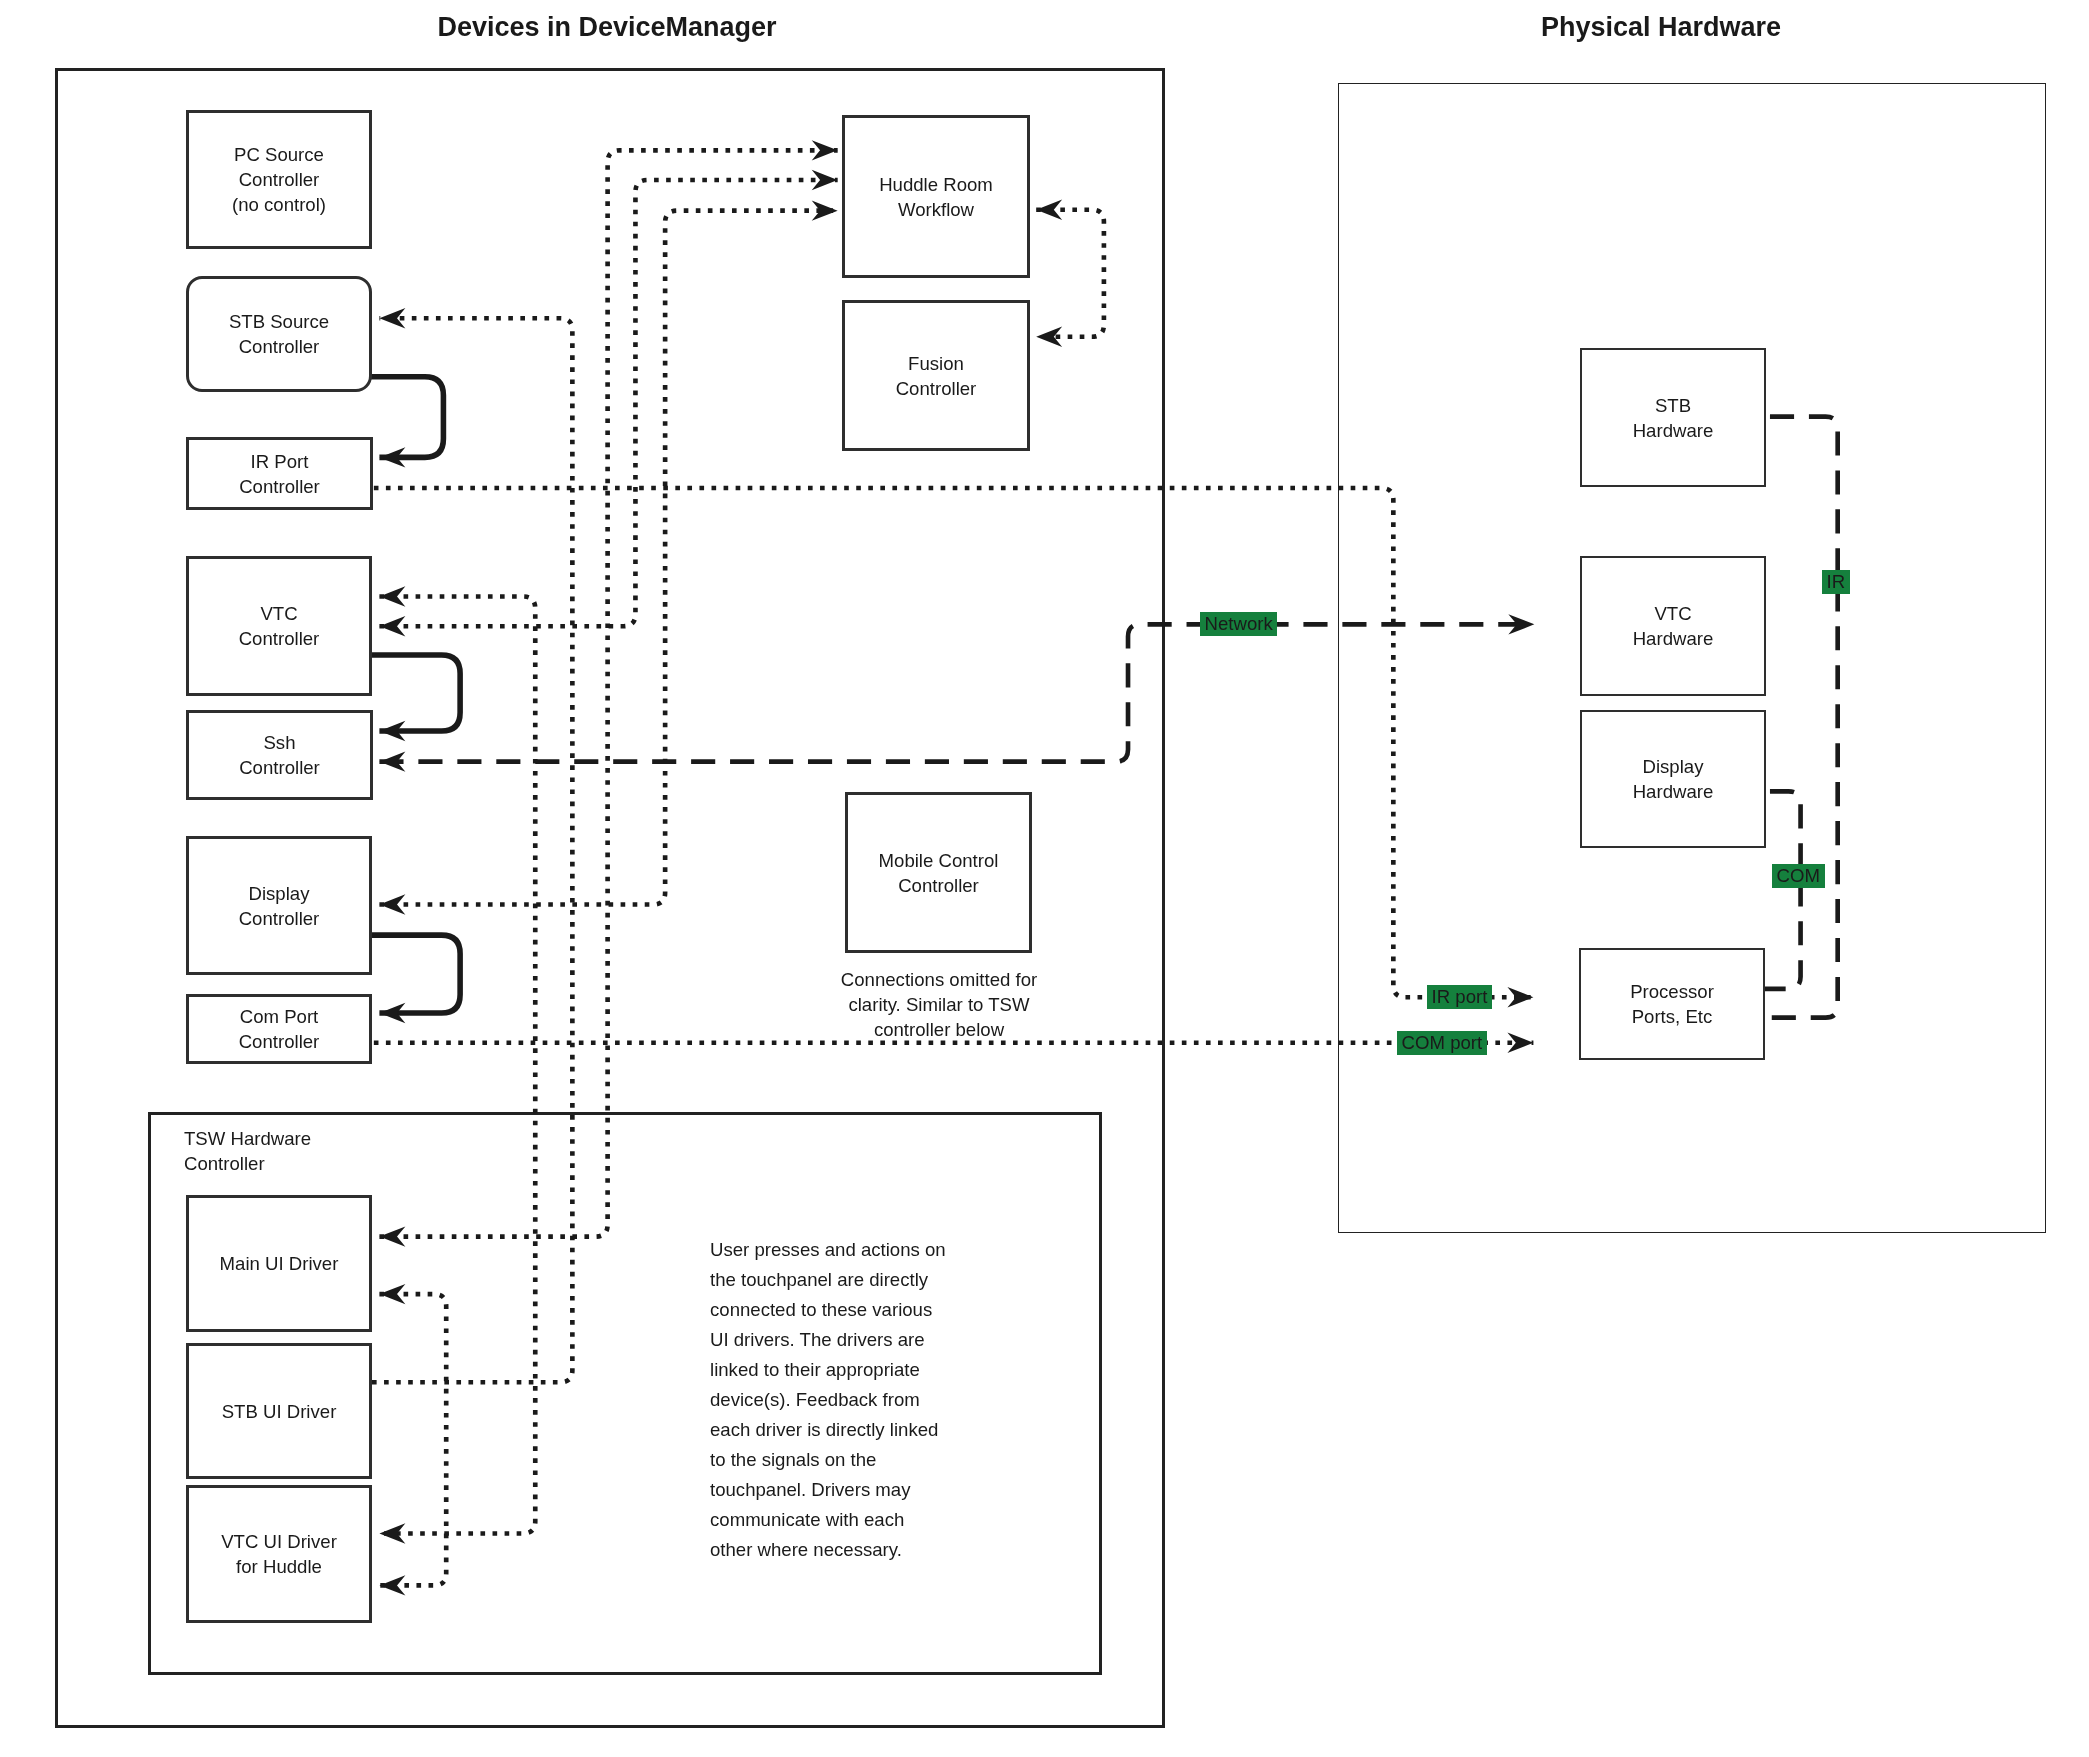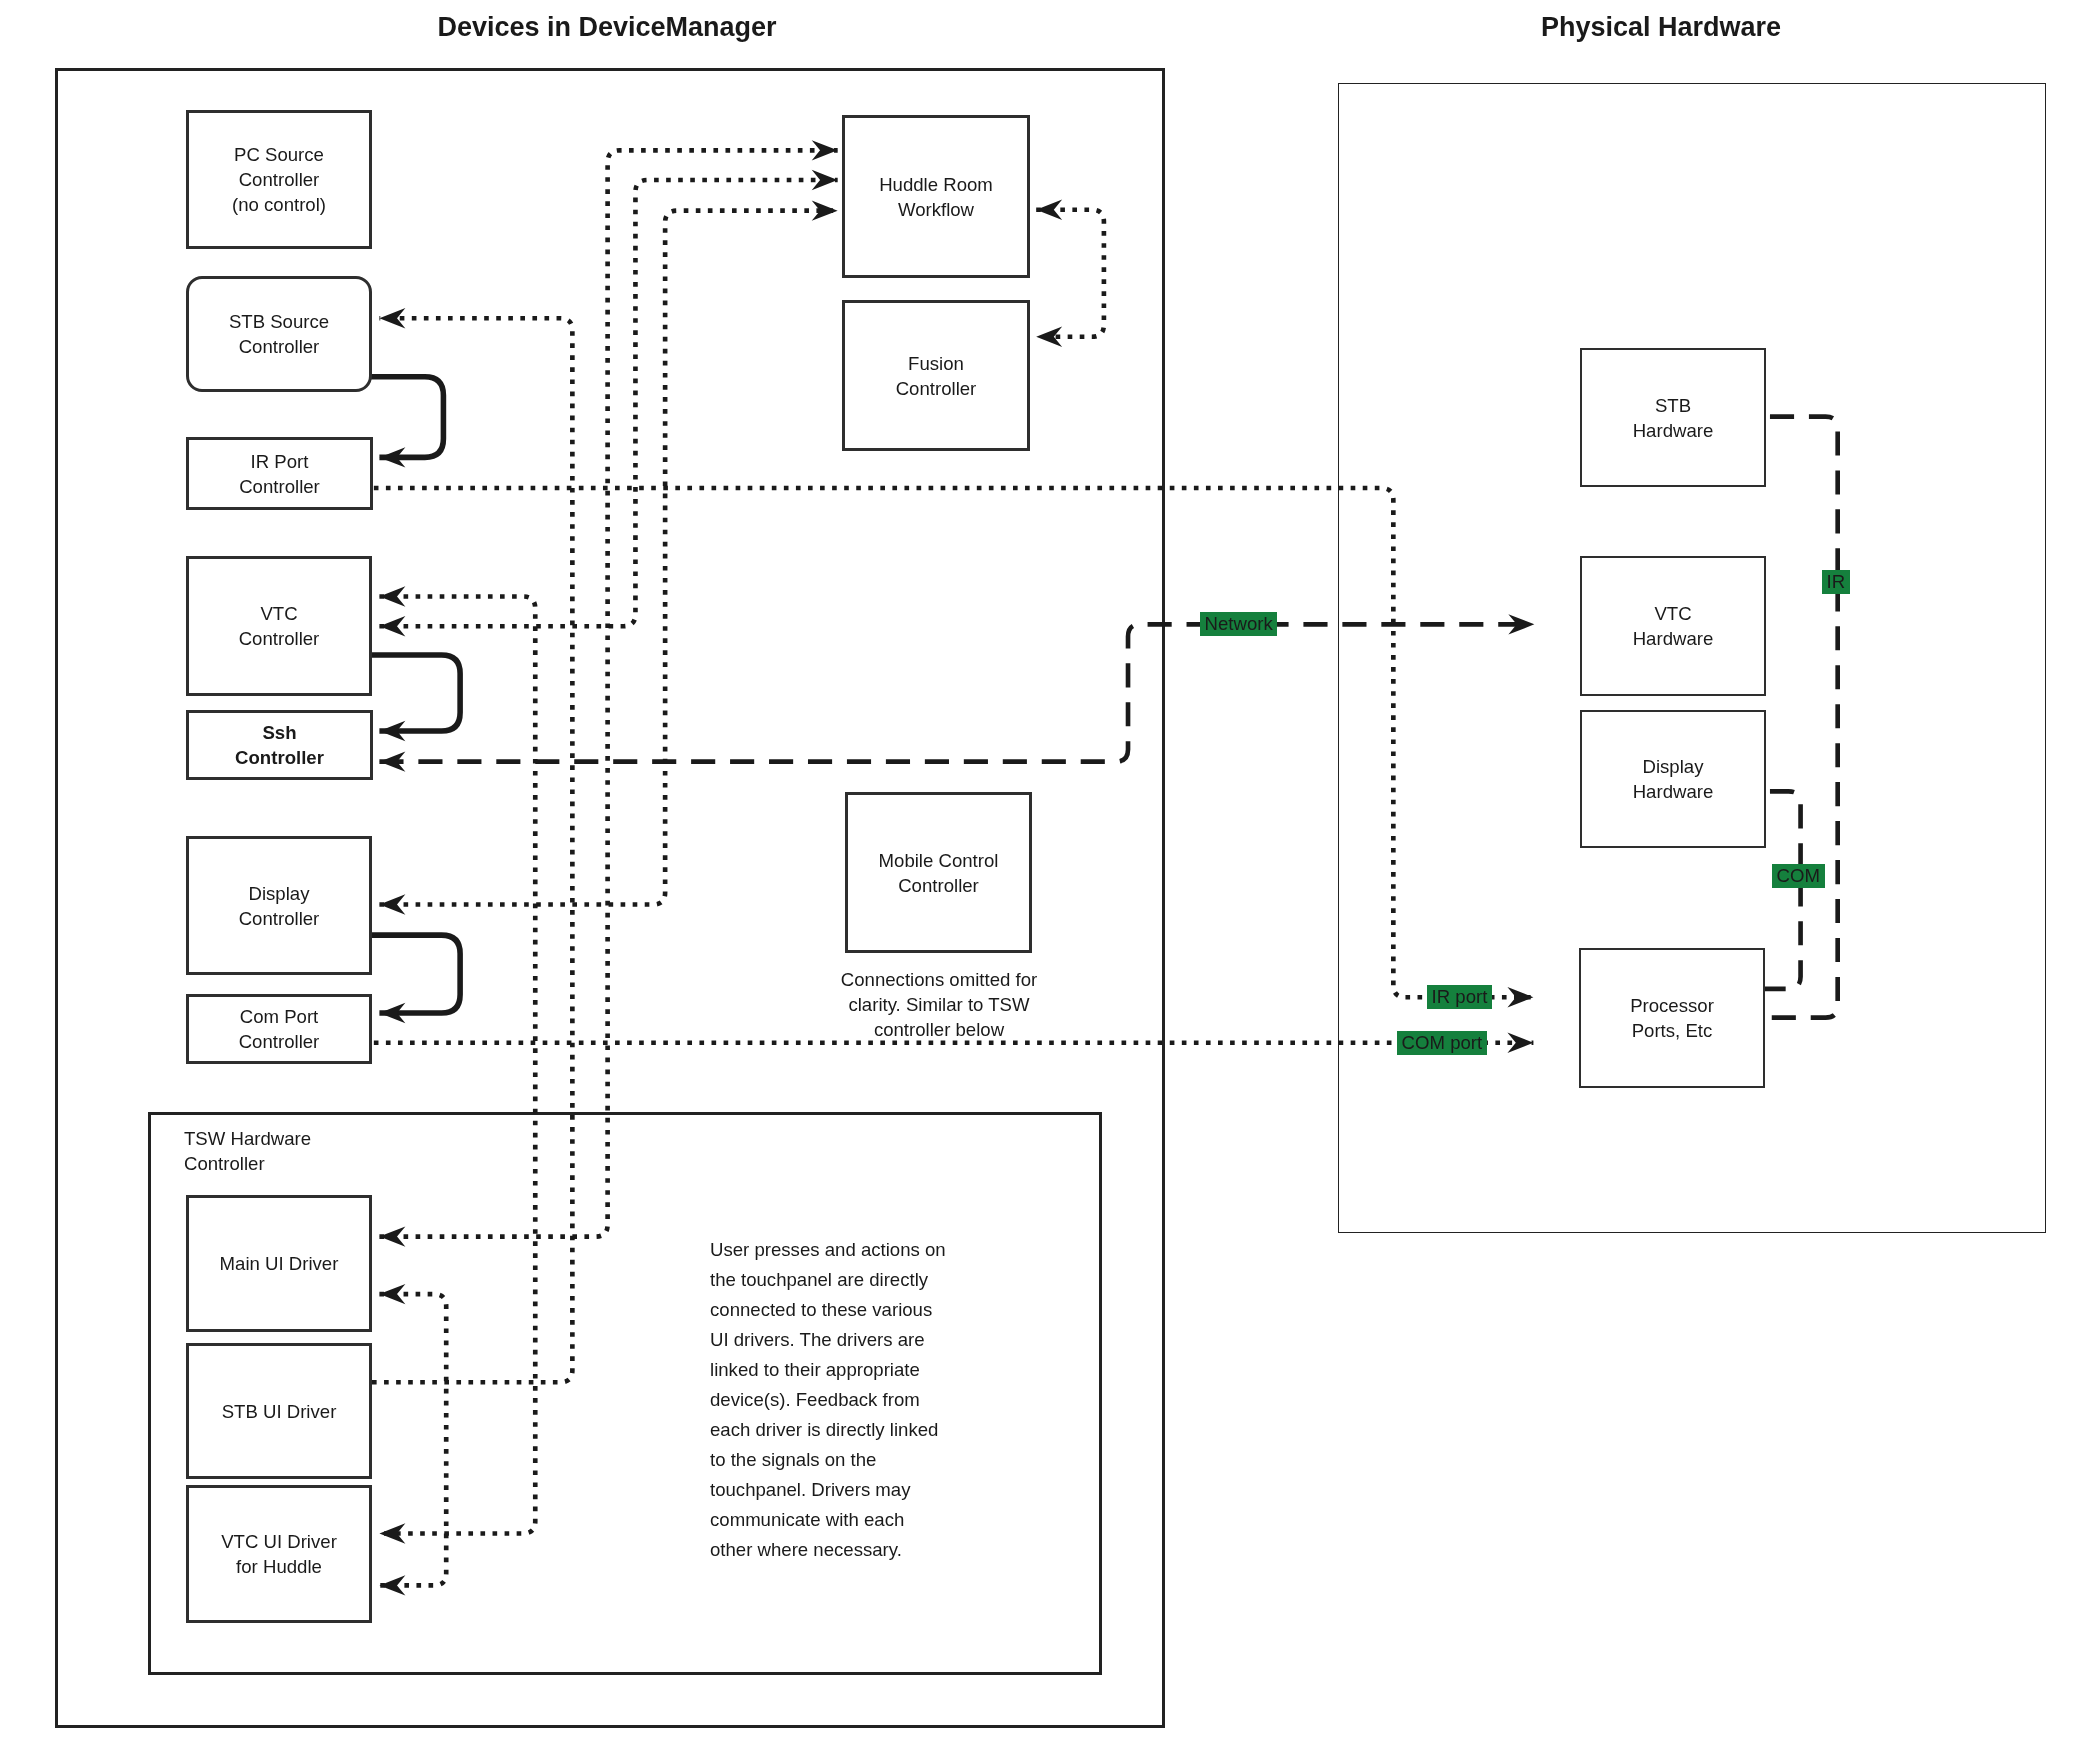--- a/index.html
+++ b/index.html
@@ -72,21 +72,21 @@
 
   <div class="node" style="left:186px;top:110px;width:186px;height:139px;">PC Source
 Controller
 (no control)</div>
   <div class="node" style="left:186px;top:276px;width:186px;height:116px;border-radius:16px;">STB Source
 Controller</div>
   <div class="node" style="left:186px;top:437px;width:187px;height:73px;">IR Port
 Controller</div>
   <div class="node" style="left:186px;top:556px;width:186px;height:140px;">VTC
 Controller</div>
-  <div class="node" style="left:186px;top:710px;width:187px;height:70px;font-weight:bold;">Ssh
+  <div class="node" style="left:186px;top:710px;width:187px;height:90px;">Ssh
 Controller</div>
   <div class="node" style="left:186px;top:836px;width:186px;height:139px;">Display
 Controller</div>
   <div class="node" style="left:186px;top:994px;width:186px;height:70px;">Com Port
 Controller</div>
   <div class="node" style="left:842px;top:115px;width:188px;height:163px;">Huddle Room
 Workflow</div>
   <div class="node" style="left:842px;top:300px;width:188px;height:151px;">Fusion
 Controller</div>
   <div class="node" style="left:845px;top:792px;width:187px;height:161px;">Mobile Control
@@ -96,21 +96,21 @@
   <div class="node" style="left:186px;top:1343px;width:186px;height:136px;">STB UI Driver</div>
   <div class="node" style="left:186px;top:1485px;width:186px;height:138px;">VTC UI Driver
 for Huddle</div>
 
   <div class="node node-thin" style="left:1540px;top:348px;width:186px;height:139px;">STB
 Hardware</div>
   <div class="node node-thin" style="left:1540px;top:556px;width:186px;height:140px;">VTC
 Hardware</div>
   <div class="node node-thin" style="left:1540px;top:710px;width:186px;height:138px;">Display
 Hardware</div>
-  <div class="node node-thin" style="left:1539px;top:948px;width:186px;height:140px;">Processor
+  <div class="node node-thin" style="left:1539px;top:948px;width:186px;height:112px;">Processor
 Ports, Etc</div>
 
   <div class="note" style="left:800px;top:967px;width:278px;">Connections omitted for
 clarity. Similar to TSW
 controller below</div>
   <div class="paragraph" style="left:710px;top:1235px;width:390px;">User presses and actions on
 the touchpanel are directly
 connected to these various
 UI drivers.  The drivers are
 linked to their appropriate

